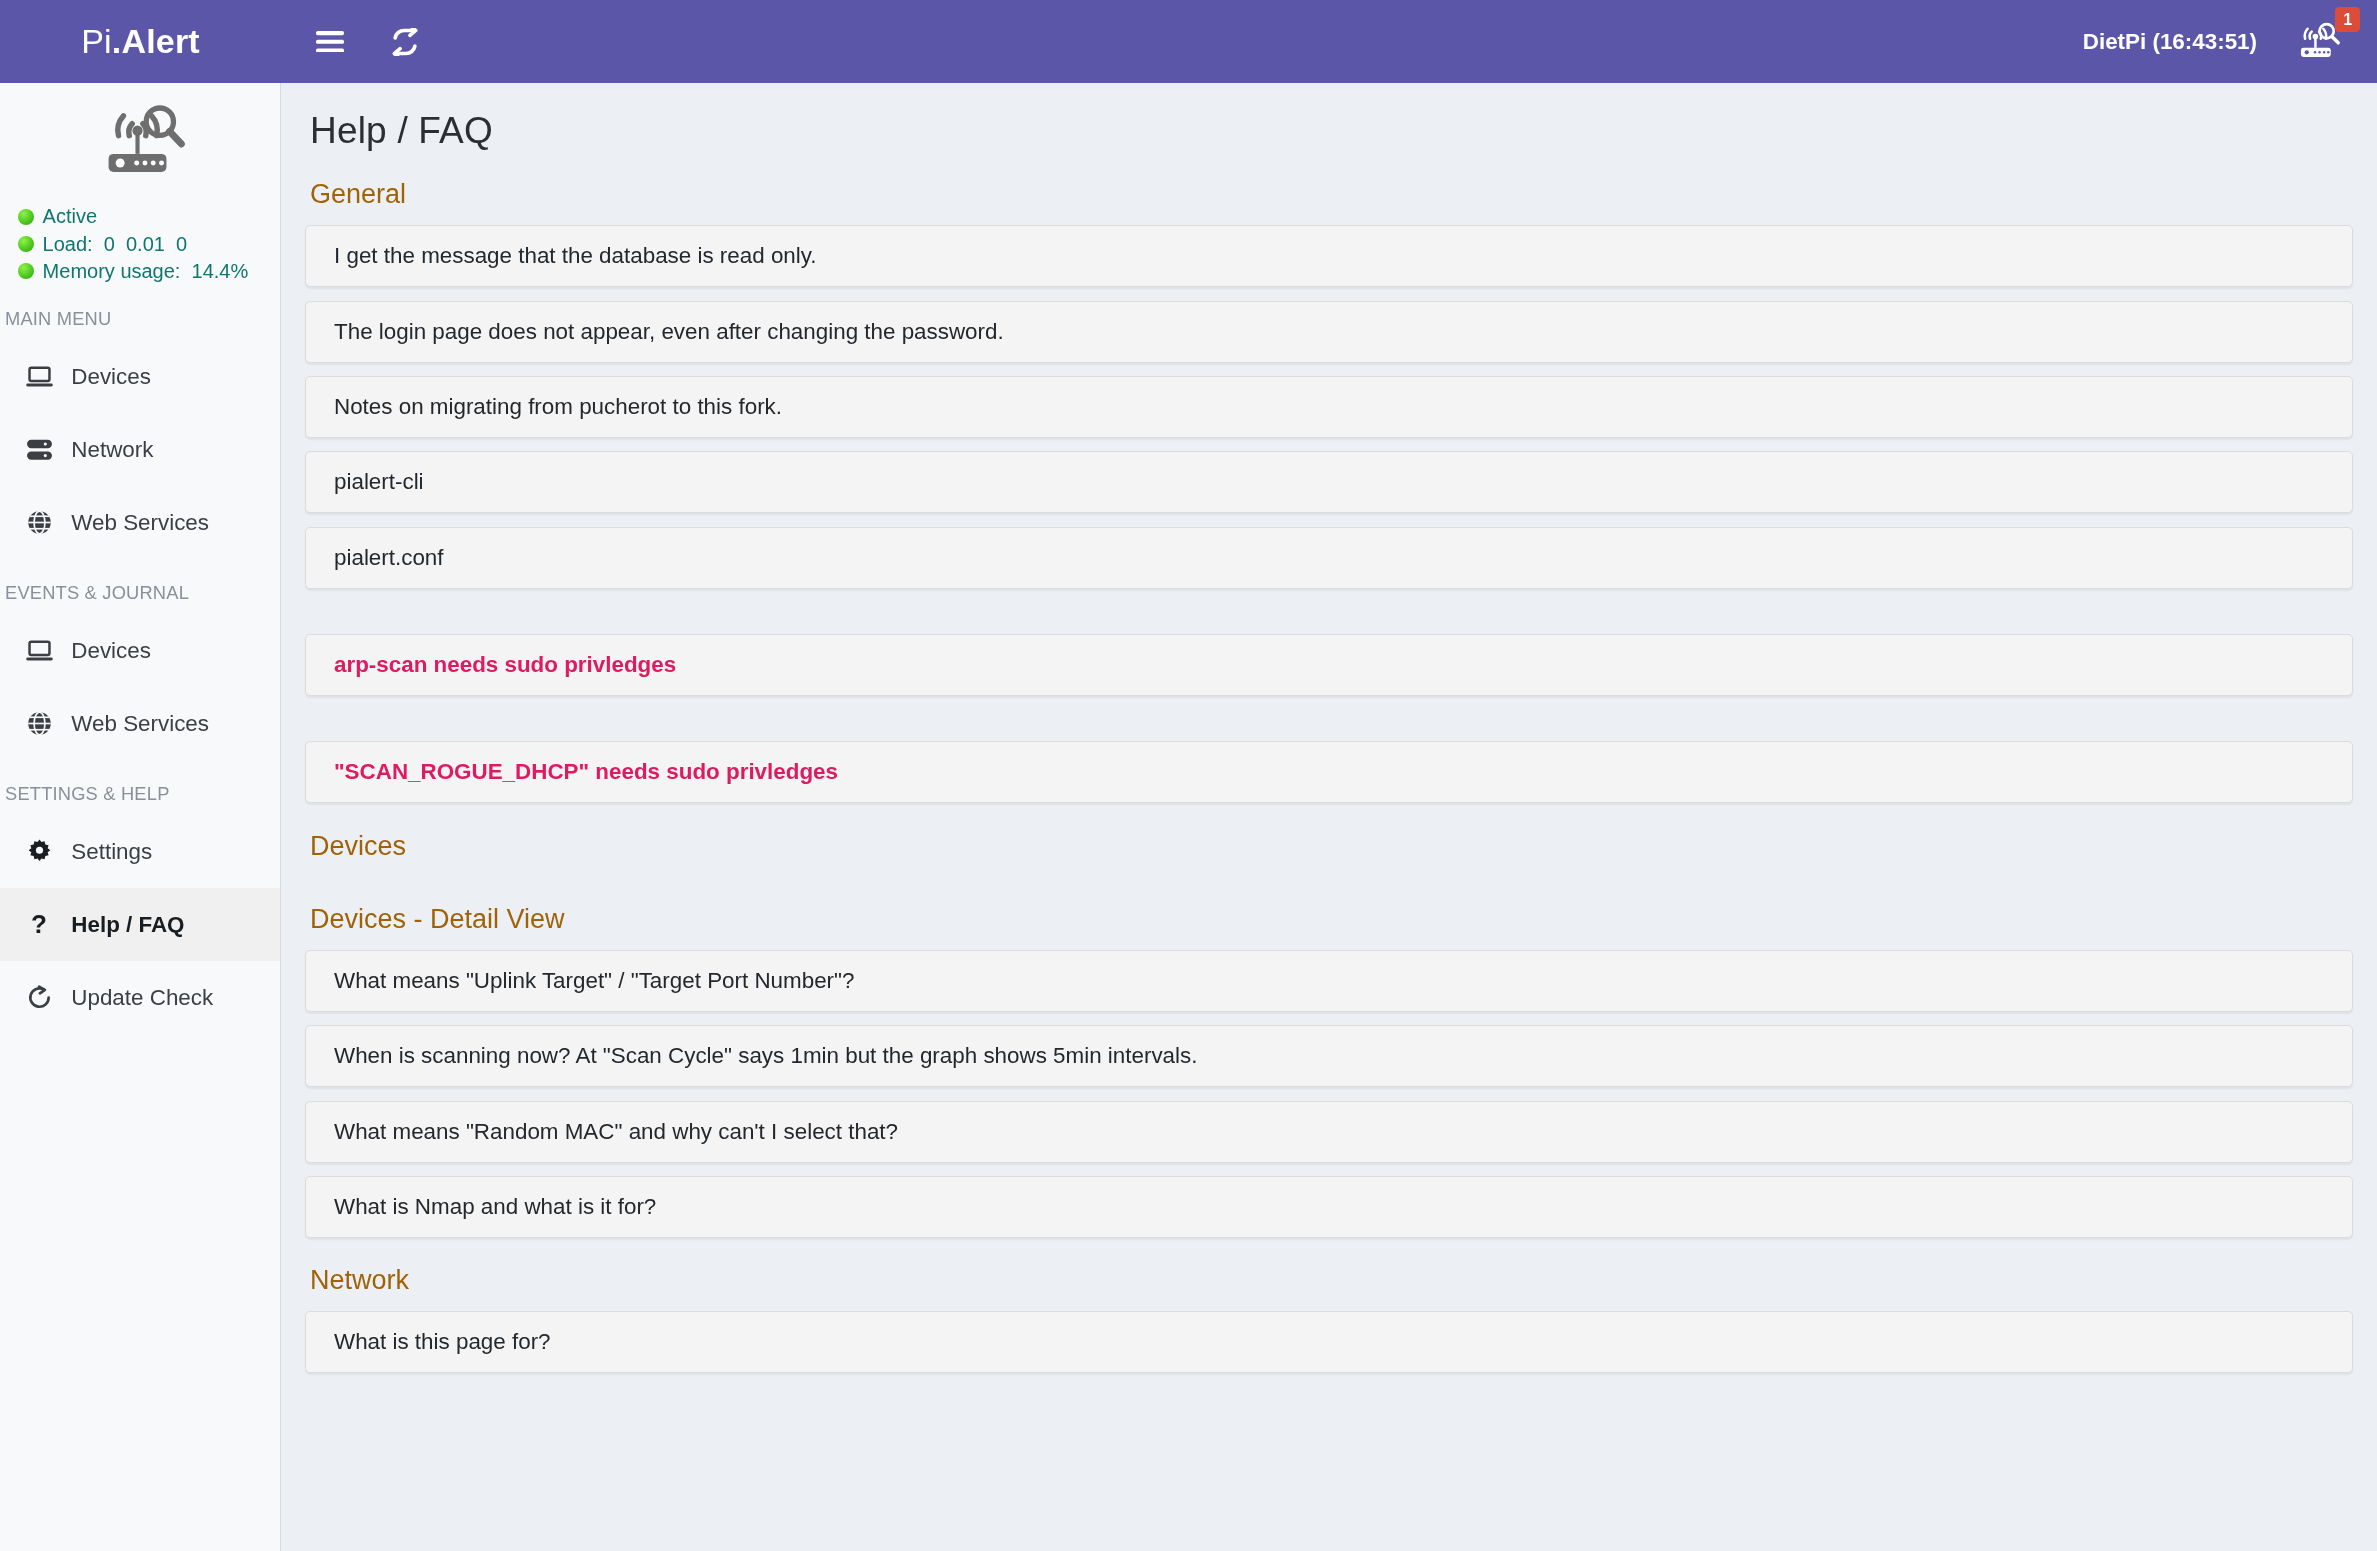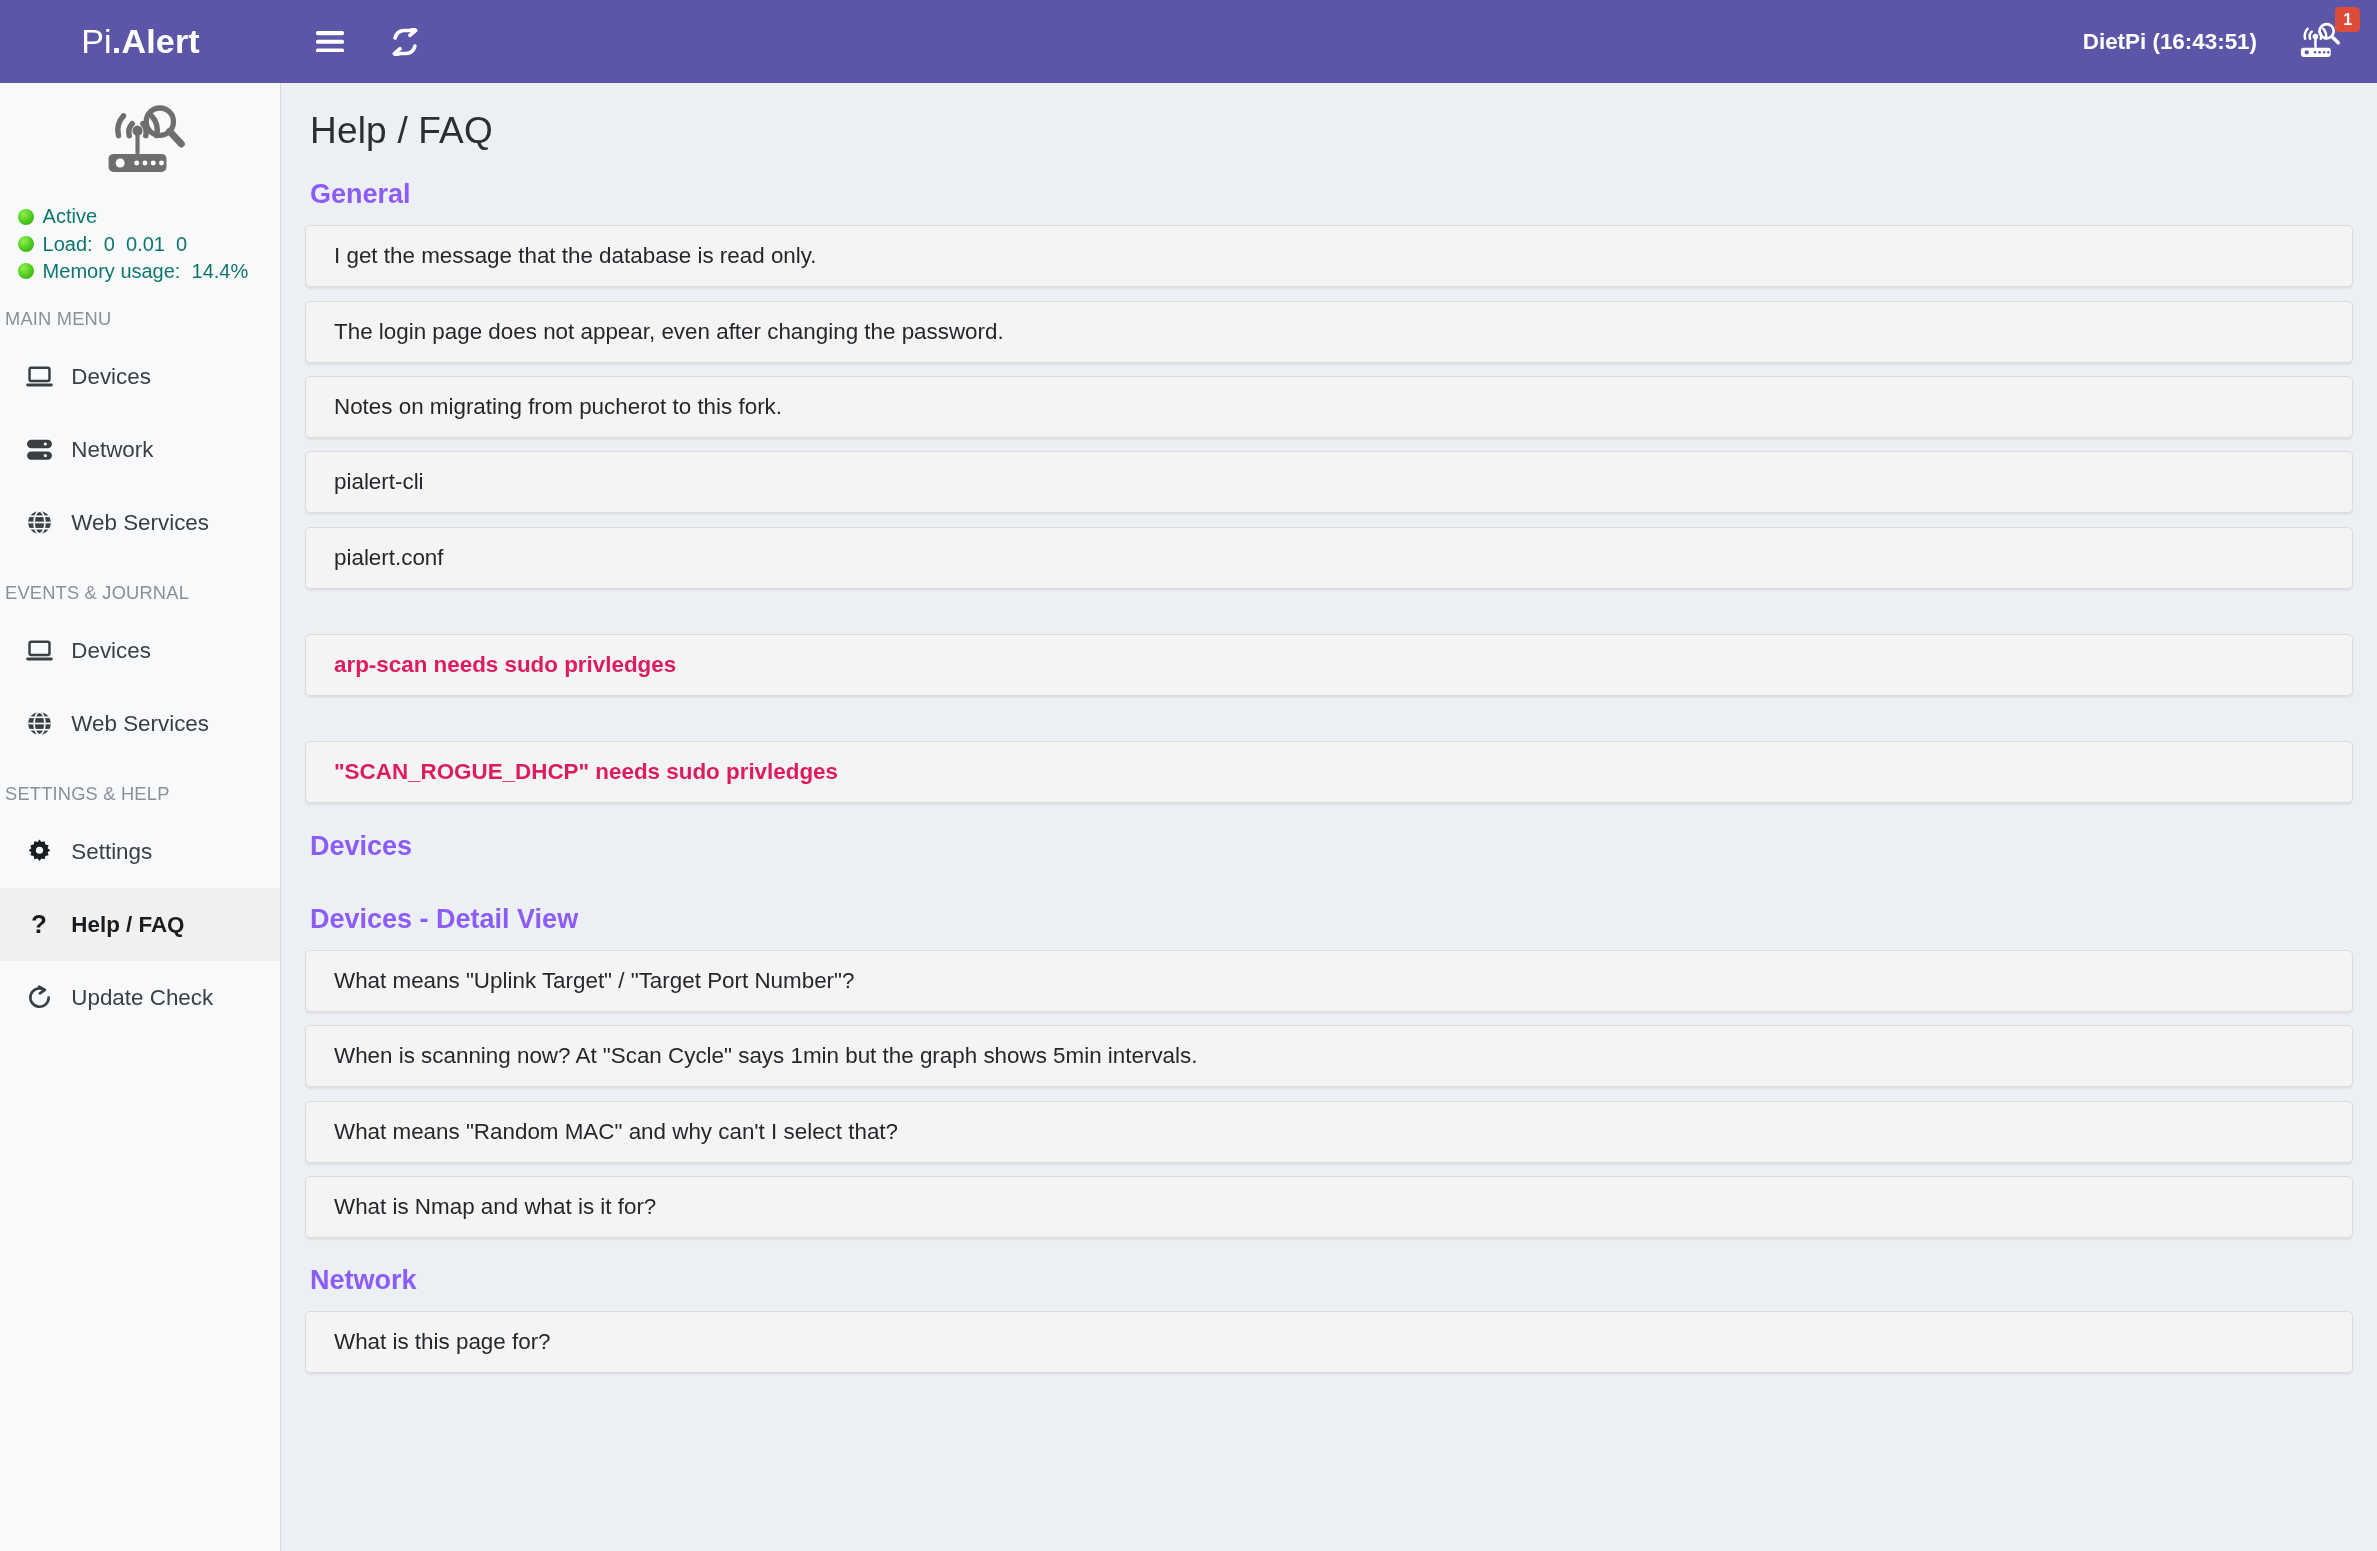--- a/index.html
+++ b/index.html
@@ -167,22 +167,22 @@
   }
   .page-title {
     font-size: 37px;
     font-weight: 400;
     color: #2b2f33;
     padding: 27px 0 0 5px;
     letter-spacing: 0.2px;
   }
   .section-title {
     font-size: 27px;
-    font-weight: 700;
-    color: #8b5cf6;
+    font-weight: 400;
+    color: #a16207;
     padding: 27.4px 0 15px 5px;
   }
   .faq-list { display: flex; flex-direction: column; gap: 13.3px; }
   .faq-item {
     background: #f4f4f4;
     border: 0.8px solid #dcdcdc;
     border-radius: 5px;
     box-shadow: 0 1.7px 1.7px rgba(0,0,0,0.06);
     min-height: 62px;
     display: flex;

